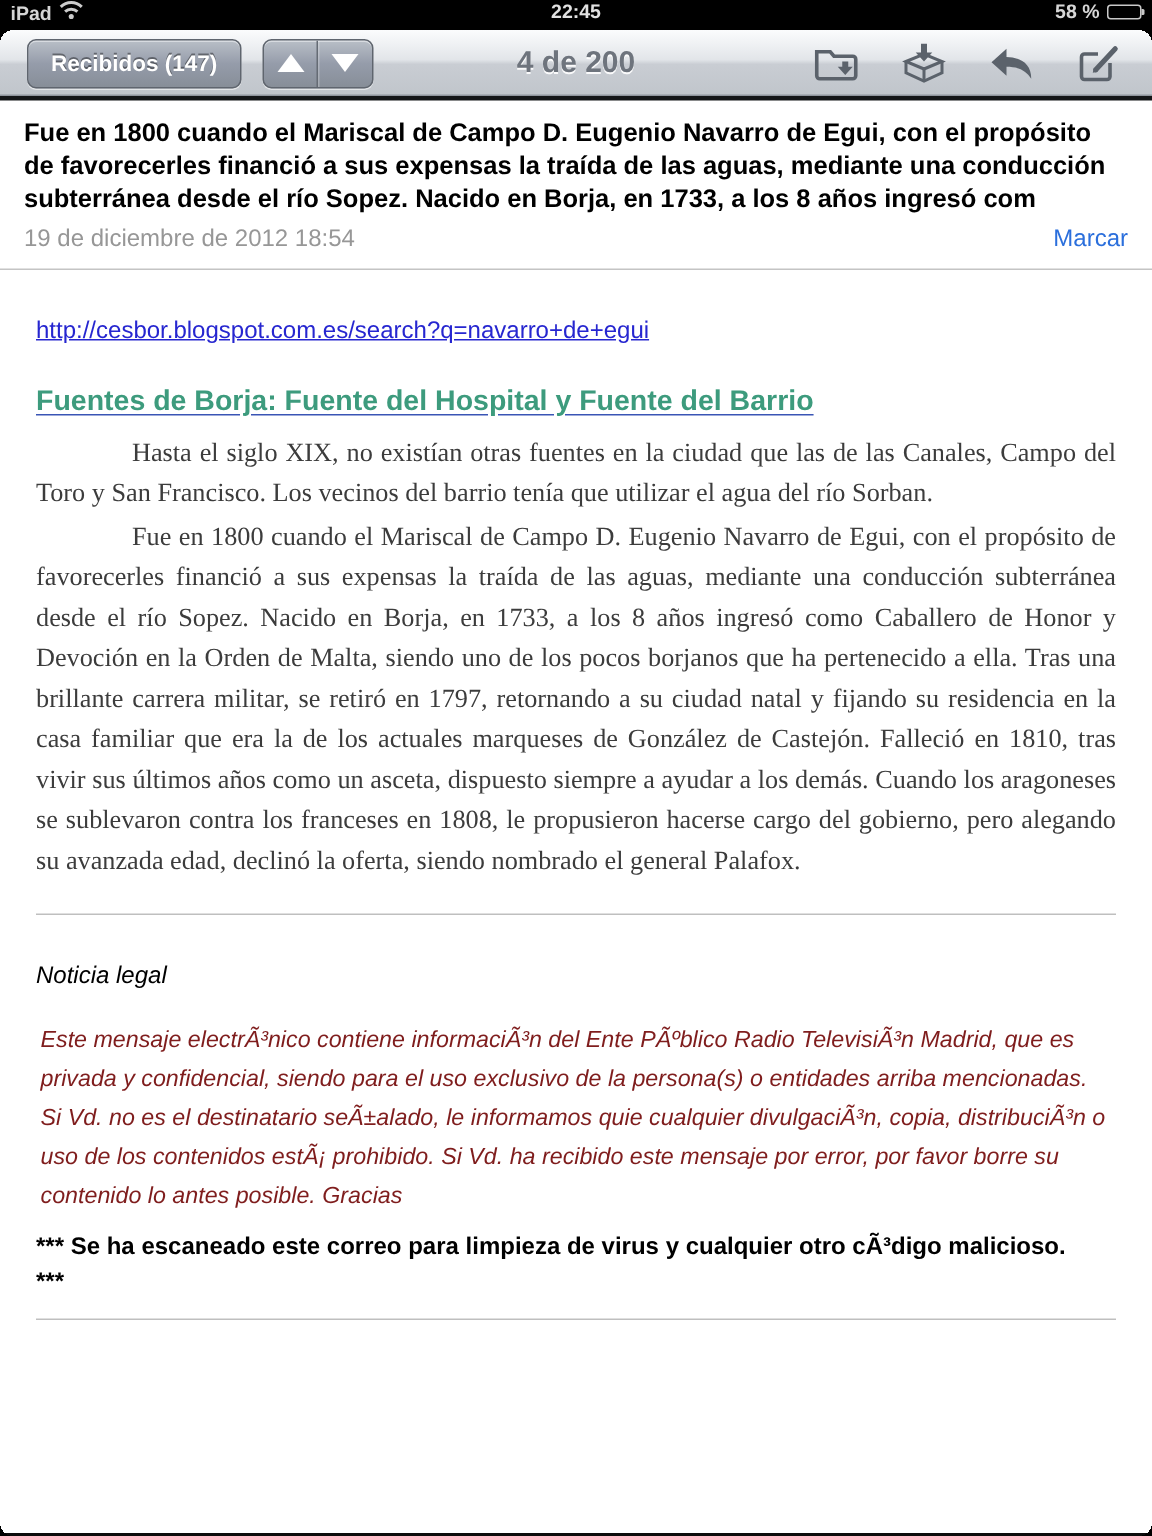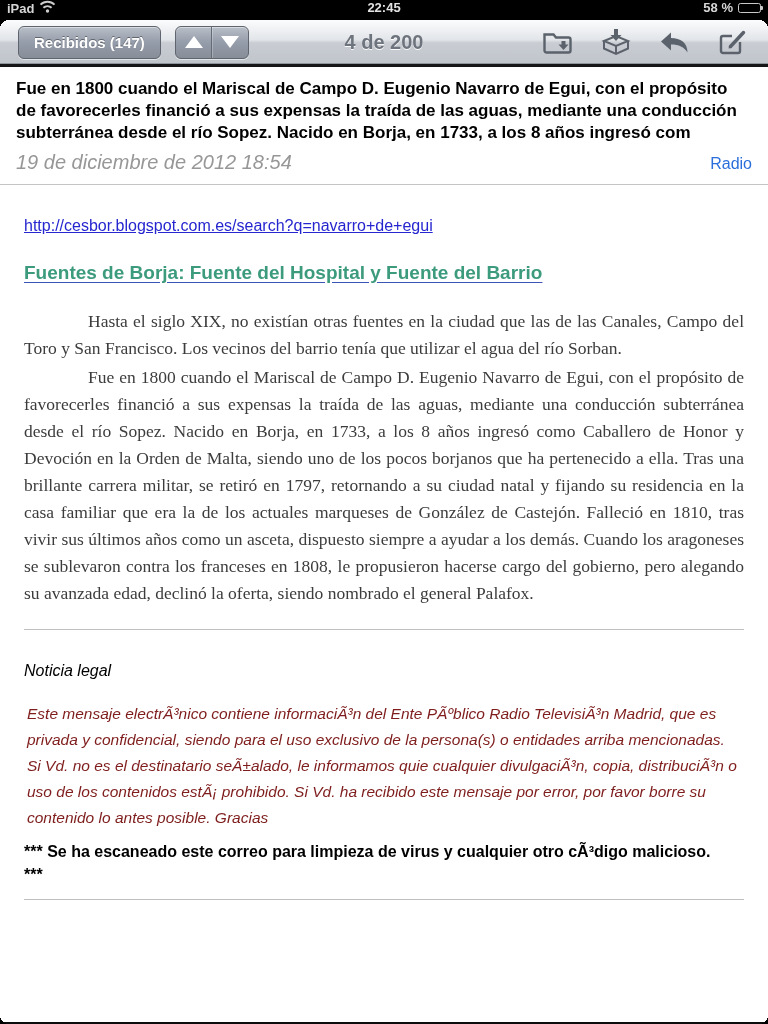--- a/index.html
+++ b/index.html
@@ -47,26 +47,26 @@
     text-shadow:0 1px 0 rgba(255,255,255,.9);white-space:nowrap;
   }
   .tb-icons{margin-left:auto;display:flex;align-items:center;gap:28px;padding-right:14px;}
   .tb-icon{cursor:pointer;display:flex;align-items:center;}
   
   .msg-header{
     background:#fff;padding:11px 16px 10px;border-bottom:1px solid #c4c4c4;
   }
   .preview{font-size:17px;line-height:22px;font-weight:bold;color:#000;padding-right:2px;}
   .date-row{display:flex;justify-content:space-between;align-items:baseline;margin-top:7px;}
-  .date{color:#979797;font-size:20px;font-style:italic;}
+  .date{color:#979797;font-size:16px;}
   .mark-link{color:#2b6fdc;font-size:16px;text-decoration:none;cursor:pointer;}
   
   .content{padding:32px 24px 0;}
   .url-link{color:#2626d0;font-size:16px;text-decoration:underline;word-break:break-all;cursor:pointer;}
-  .post-title{margin:27px 0 24px;font-size:19px;line-height:22px;}
+  .post-title{margin:27px 0 9px;font-size:19px;line-height:22px;}
   .post-title a{
     color:#3d9b7d;font-weight:bold;text-decoration:underline;
     text-decoration-color:#3a55b5;text-underline-offset:3px;cursor:pointer;
   }
   p.serif{
     font-family:"Liberation Serif",serif;font-size:17.5px;line-height:27px;
     text-align:justify;color:#3c3c3c;margin:0;text-indent:64px;
   }
   p.serif + p.serif{margin-top:2px;}
   hr{border:none;border-top:1px solid #bfbfbf;margin:0;}
@@ -145,21 +145,21 @@
         <polygon points="10.5,19.5 14,18.8 11.2,16.2" fill="#5b626b"></polygon>
       </svg>
     </span>
   </div>
 </div>
 
 <div class="msg-header">
   <div class="preview">Fue en 1800 cuando el Mariscal de Campo D. Eugenio Navarro de Egui, con el propósito de favorecerles financió a sus expensas la traída de las aguas, mediante una conducción subterránea desde el río Sopez. Nacido en Borja, en 1733, a los 8 años ingresó com</div>
   <div class="date-row">
     <span class="date">19 de diciembre de 2012 18:54</span>
-    <span class="mark-link">Radio</span>
+    <span class="mark-link">Marcar</span>
   </div>
 </div>
 
 <div class="content">
   <a class="url-link">http://cesbor.blogspot.com.es/search?q=navarro+de+egui</a>
 
   <h2 class="post-title">
     <a>Fuentes de Borja: Fuente del Hospital y Fuente del Barrio</a>
   </h2>
 

